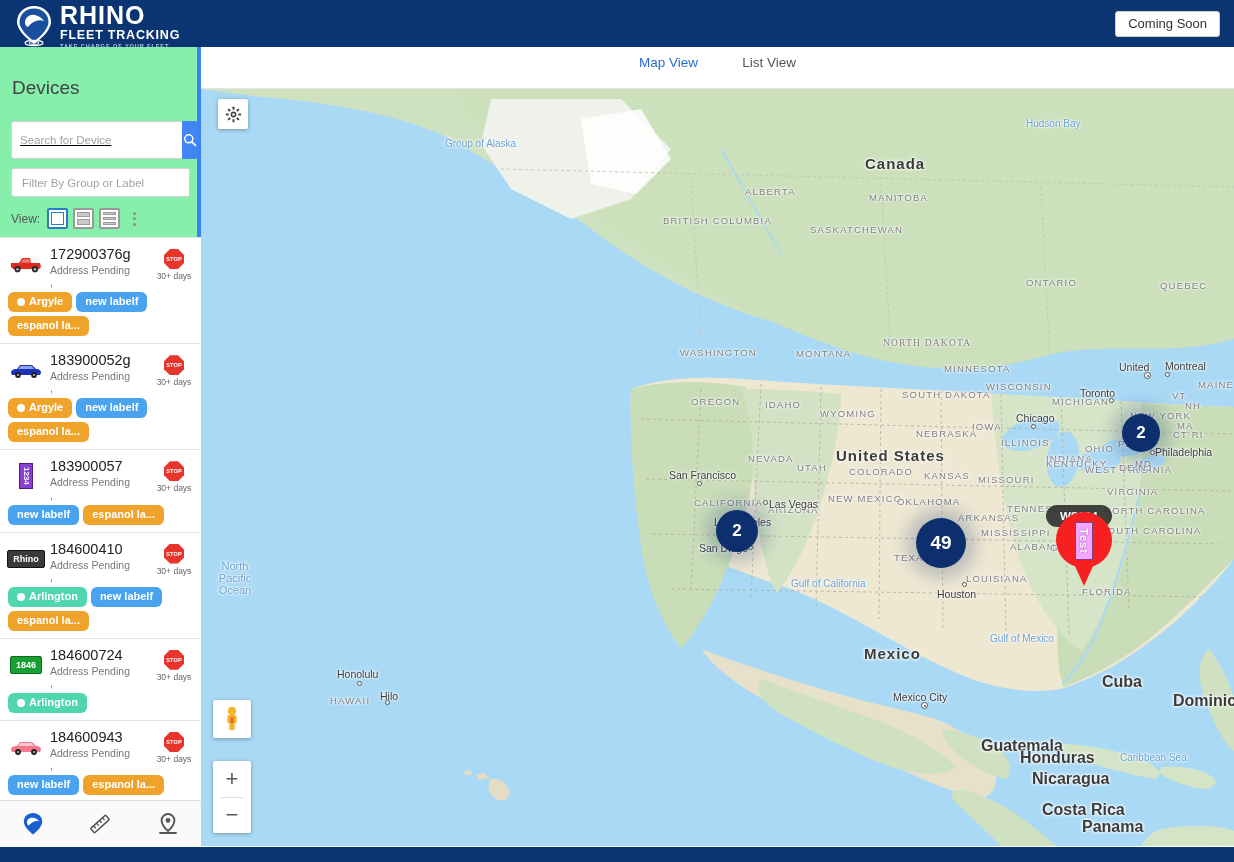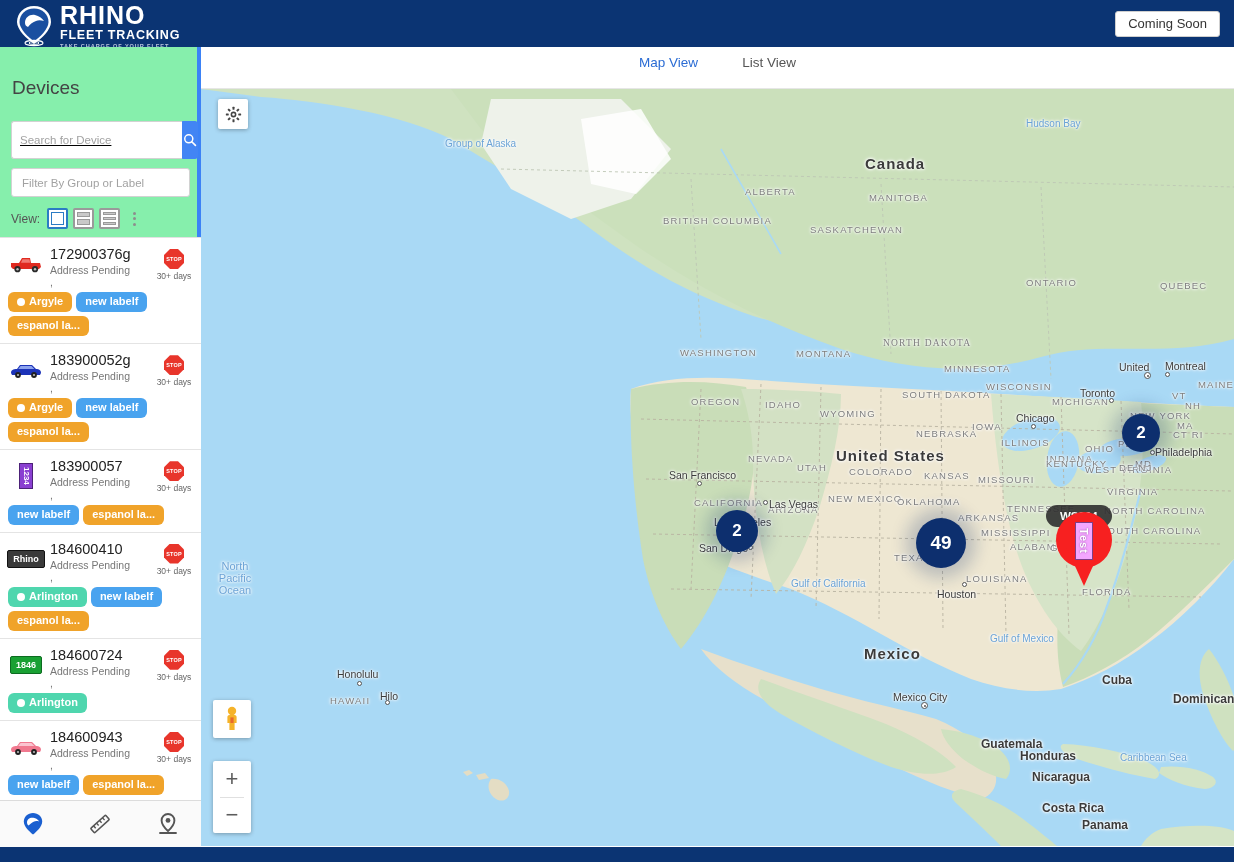--- a/index.html
+++ b/index.html
@@ -181,21 +181,21 @@
     position: relative; width: 1033px; height: 757px; overflow: hidden;
     background: #aadaff;
   }
 
   .map-label {
     position: absolute; white-space: nowrap; pointer-events: none;
     font-family: "Liberation Sans", sans-serif;
     text-shadow: 0 0 2px #fff, 0 0 3px #fff, 0 0 4px #fff;
   }
   .lbl-country { font-size: 15px; font-weight: bold; color: #3b3b3b; letter-spacing: 1px; }
-  .lbl-country-sm { font-size: 12px; font-weight: bold; color: #3b3b3b; }
+  .lbl-country-sm { font-size: 16px; font-weight: bold; color: #3b3b3b; }
   .lbl-state { font-size: 9.5px; color: #7d7d7d; letter-spacing: 1.2px; }
   .lbl-city { font-size: 10.5px; color: #3b3b3b; }
   .lbl-water { font-size: 10px; color: #6ba3d6; font-style: normal; }
   .lbl-water-big { font-size: 11px; color: #6ba3d6; }
   .city-dot {
     position: absolute; width: 5px; height: 5px; border-radius: 50%;
     border: 1.3px solid #555; background: #fff;
   }
   .capital-dot {
     position: absolute; width: 7px; height: 7px; border-radius: 50%;

